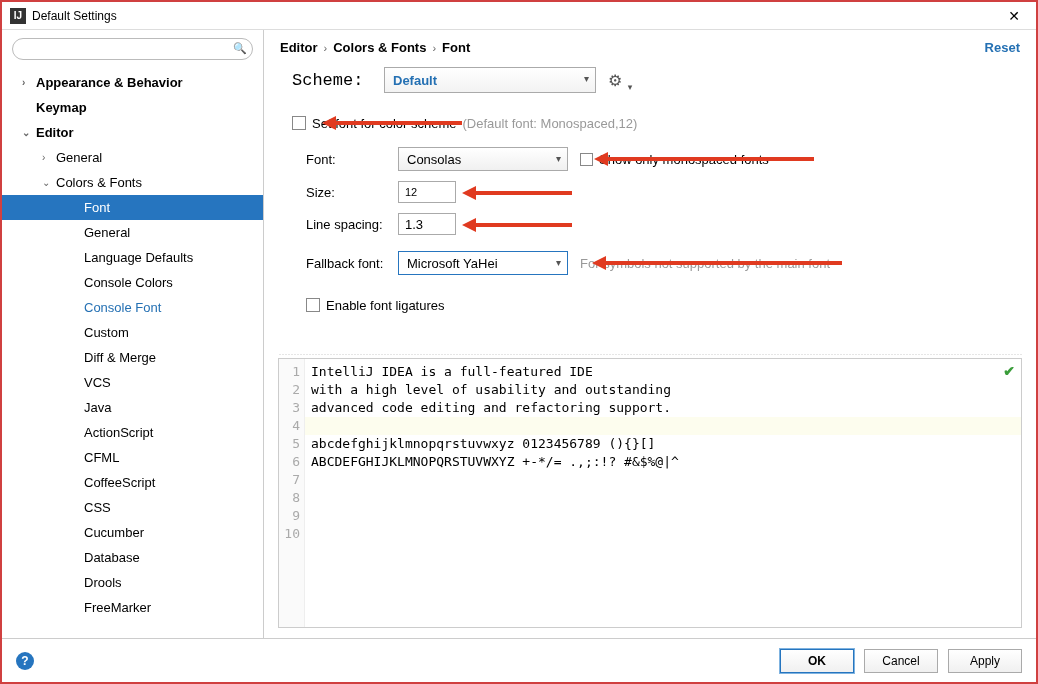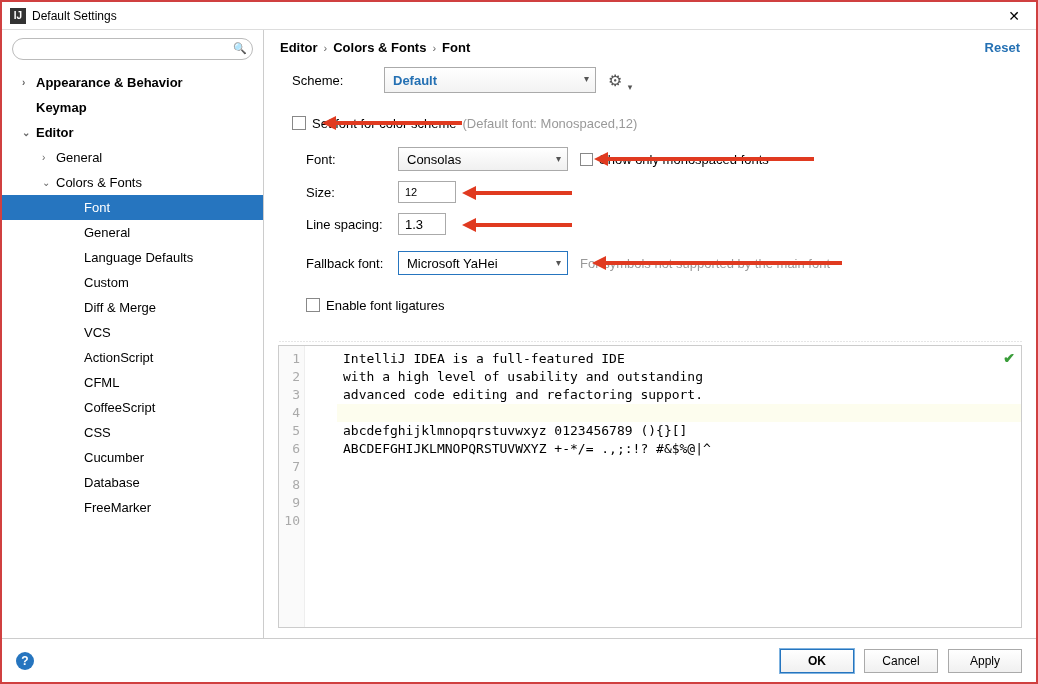--- a/index.html
+++ b/index.html
@@ -25,57 +25,57 @@
 .tree-item.bluelink { color: #2470b3; }
 .tree-item .arrow { width: 14px; display: inline-block; color: #666; font-size: 10px; }
 .tree-item.selected .arrow { color: #fff; }
 .content { flex: 1; display: flex; flex-direction: column; overflow: hidden; position: relative; }
 .breadcrumb-row { padding: 10px 16px 12px 16px; display: flex; align-items: center; }
 .breadcrumb-row .crumb { font-weight: bold; }
 .breadcrumb-row .sep { margin: 0 6px; color: #666; font-size: 11px; }
 .reset-link { margin-left: auto; color: #2470b3; cursor: pointer; font-weight: bold; text-align: right; }
 .form-area { padding: 0 16px 10px 28px; position: relative; }
 .row { display: flex; align-items: center; margin-bottom: 12px; min-height: 24px; }
-.label { width: 92px; font-size: 13px; }
+.label { width: 92px; font-size: 17px; font-family: Liberation Mono, monospace; }
 .scheme-select { width: 212px; height: 26px; border: 1px solid #aaa; padding: 0 22px 0 8px; display: flex; align-items: center; position: relative; background: linear-gradient(#fff,#f3f3f3); cursor: pointer; }
 .scheme-select .val { color: #2470b3; font-weight: bold; }
 .select-chevron { position: absolute; right: 6px; top: 5px; color: #555; font-size: 10px; }
 .gear { margin-left: 12px; color: #555; font-size: 16px; position: relative; cursor: pointer; }
 .gear::after { content: "▾"; font-size: 9px; position: absolute; right: -10px; bottom: -2px; color: #555; }
 .checkbox { width: 14px; height: 14px; border: 1px solid #888; margin-right: 6px; display: inline-block; flex-shrink: 0; }
 .checkbox.small { width: 13px; height: 13px; }
 .hint { color: #999; margin-left: 6px; }
 .font-row { display: flex; align-items: center; margin-bottom: 10px; }
 .indent-label { width: 92px; margin-left: 14px; }
 .font-select { width: 170px; height: 24px; border: 1px solid #aaa; background: linear-gradient(#fff,#f0f0f0); padding: 0 20px 0 8px; display: flex; align-items: center; position: relative; cursor: pointer; }
 .size-input { width: 58px; height: 22px; border: 1px solid #aaa; padding: 0 6px; font-size: 11px; text-align: left; }
-.ls-input { width: 48px; height: 22px; border: 1px solid #aaa; padding: 0 6px; font-size: 13px; }
+.ls-input { width: 58px; height: 22px; border: 1px solid #aaa; padding: 0 6px; font-size: 13px; }
 .fallback-select { width: 170px; height: 24px; border: 1px solid #2675bf; padding: 0 20px 0 8px; display: flex; align-items: center; position: relative; background: #fff; cursor: pointer; }
 .mono-check { margin-left: 12px; display: flex; align-items: center; }
 .strike-text { text-decoration: line-through; text-decoration-color: rgba(208,60,40,0.85); text-decoration-thickness: 2px; }
 .grey-strike { color: #999; text-decoration: line-through; text-decoration-color: rgba(208,60,40,0.85); text-decoration-thickness: 2px; }
 .red-arrow { position: absolute; height: 14px; pointer-events: none; }
 .red-arrow .shaft { position: absolute; top: 5px; height: 4px; background: #e03a20; }
 .red-arrow .head { position: absolute; width: 0; height: 0; border-top: 7px solid transparent; border-bottom: 7px solid transparent; border-right: 14px solid #e03a20; top: 0; }
 .preview-area { margin: 0 14px 0 14px; border: 1px solid #ccc; flex: 1; overflow: hidden; position: relative; display: flex; flex-direction: column; }
 .grip { height: 8px; background: repeating-linear-gradient(90deg,#ccc 0,#ccc 1px,transparent 1px,transparent 3px); background-size: 3px 1px; background-position: center; background-repeat: repeat-x; margin: 4px 14px 0 14px; }
 .preview-body { display: flex; flex: 1; overflow: hidden; font-family: Consolas, monospace; font-size: 13px; background: #fff; }
 .gutter { width: 26px; background: #fafafa; border-right: 1px solid #eee; text-align: right; color: #aaa; padding: 4px 4px 0 0; font-family: Consolas, monospace; }
 .gutter div { height: 18px; line-height: 18px; }
-.code { flex: 1; padding: 4px 0 0 6px; position: relative; margin-left: 32px; }
+.code { flex: 1; padding: 4px 0 0 6px; position: relative; }
 .code div { height: 18px; line-height: 18px; white-space: pre; }
 .code .hl-line { background: #fdfdee; position: absolute; left: 0; right: 0; height: 18px; z-index: 0; }
 .code .textline { position: relative; z-index: 1; }
 .check-mark { position: absolute; top: 4px; right: 6px; color: #3a9d3a; font-size: 14px; font-weight: bold; }
 .footer { height: 44px; border-top: 1px solid #ccc; display: flex; align-items: center; padding: 0 14px; }
 .help-icon { width: 18px; height: 18px; border-radius: 50%; background: #2675bf; color: #fff; display: flex; align-items: center; justify-content: center; font-size: 12px; font-weight: bold; cursor: pointer; }
 .footer-buttons { margin-left: auto; display: flex; gap: 10px; }
 .btn { width: 74px; height: 24px; border: 1px solid #aaa; background: linear-gradient(#fff,#f0f0f0); cursor: pointer; font-size: 12px; }
 .btn.primary { border: 1px solid #2675bf; outline: 1px solid #7fb3e0; font-weight: bold; }
-.enable-row { margin-top: 18px; margin-bottom: 6px; }
+.enable-row { margin-top: 18px; margin-bottom: 19px; }
 </style>
 </head>
 <body>
 
 <div class="window">
 
   <div class="titlebar">
     <div class="titlebar-icon">IJ</div>
     <div class="titlebar-title">Default Settings</div>
     <div class="titlebar-close">✕</div>
@@ -115,32 +115,44 @@
           <div class="tree-item level2">
             <span class="arrow"></span>
             <span>General</span>
           </div>
           <div class="tree-item level2">
             <span class="arrow"></span>
             <span>Language Defaults</span>
           </div>
           <div class="tree-item level2">
             <span class="arrow"></span>
+            <span>Console Colors</span>
+          </div>
+          <div class="tree-item level2 bluelink">
+            <span class="arrow"></span>
+            <span>Console Font</span>
+          </div>
+          <div class="tree-item level2">
+            <span class="arrow"></span>
             <span>Custom</span>
           </div>
           <div class="tree-item level2">
             <span class="arrow"></span>
             <span>Diff &amp; Merge</span>
           </div>
           <div class="tree-item level2">
             <span class="arrow"></span>
             <span>VCS</span>
           </div>
           <div class="tree-item level2">
             <span class="arrow"></span>
+            <span>Java</span>
+          </div>
+          <div class="tree-item level2">
+            <span class="arrow"></span>
             <span>ActionScript</span>
           </div>
           <div class="tree-item level2">
             <span class="arrow"></span>
             <span>CFML</span>
           </div>
           <div class="tree-item level2">
             <span class="arrow"></span>
             <span>CoffeeScript</span>
           </div>
@@ -148,20 +160,24 @@
             <span class="arrow"></span>
             <span>CSS</span>
           </div>
           <div class="tree-item level2">
             <span class="arrow"></span>
             <span>Cucumber</span>
           </div>
           <div class="tree-item level2">
             <span class="arrow"></span>
             <span>Database</span>
+          </div>
+          <div class="tree-item level2">
+            <span class="arrow"></span>
+            <span>Drools</span>
           </div>
           <div class="tree-item level2">
             <span class="arrow"></span>
             <span>FreeMarker</span>
           </div>
         </div>
     </div>
 
     <div class="content">
       <div class="breadcrumb-row">

